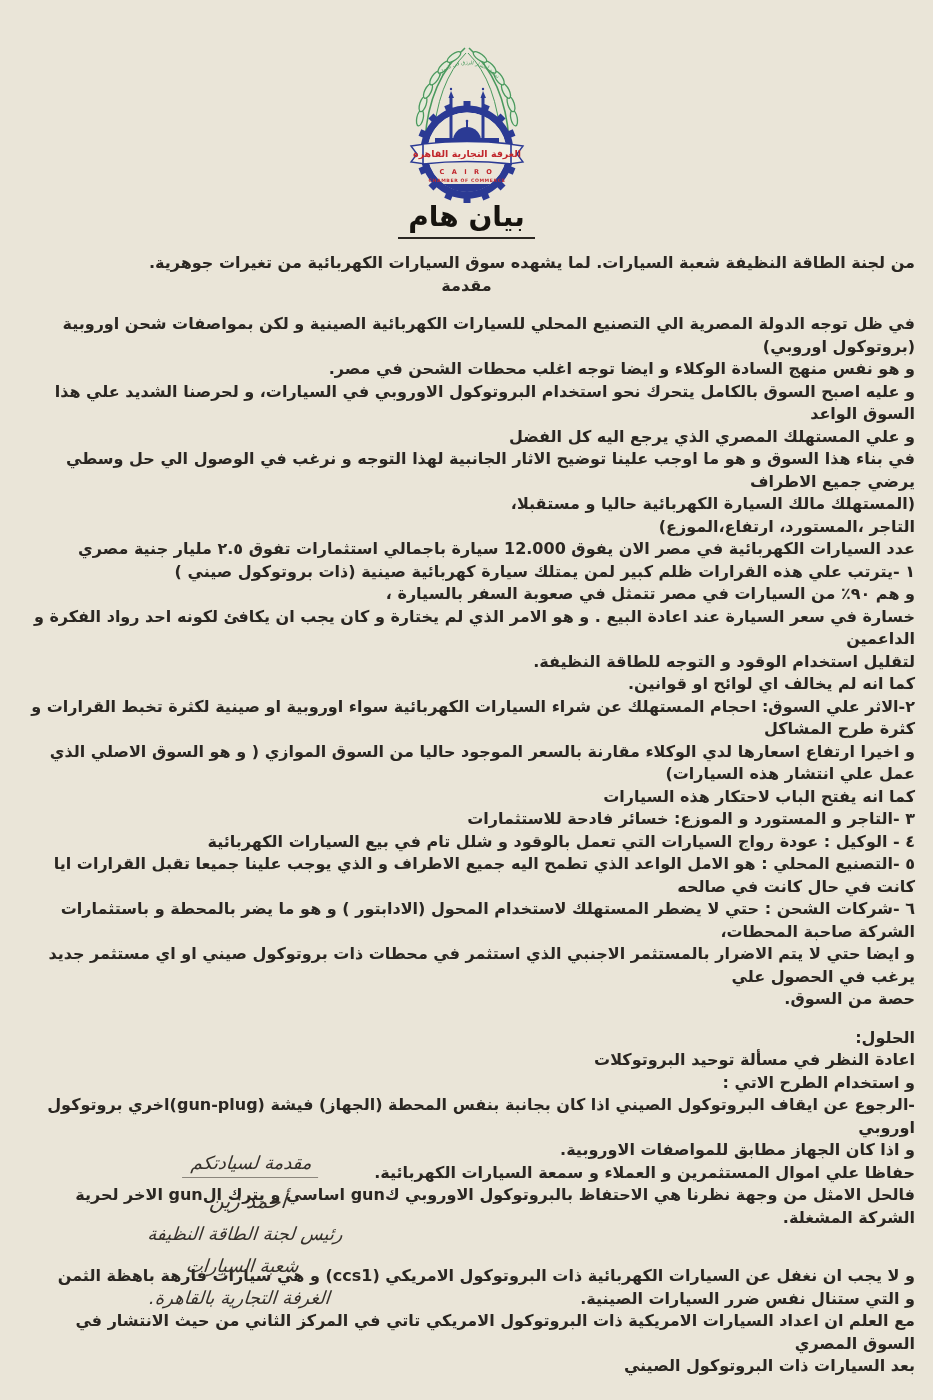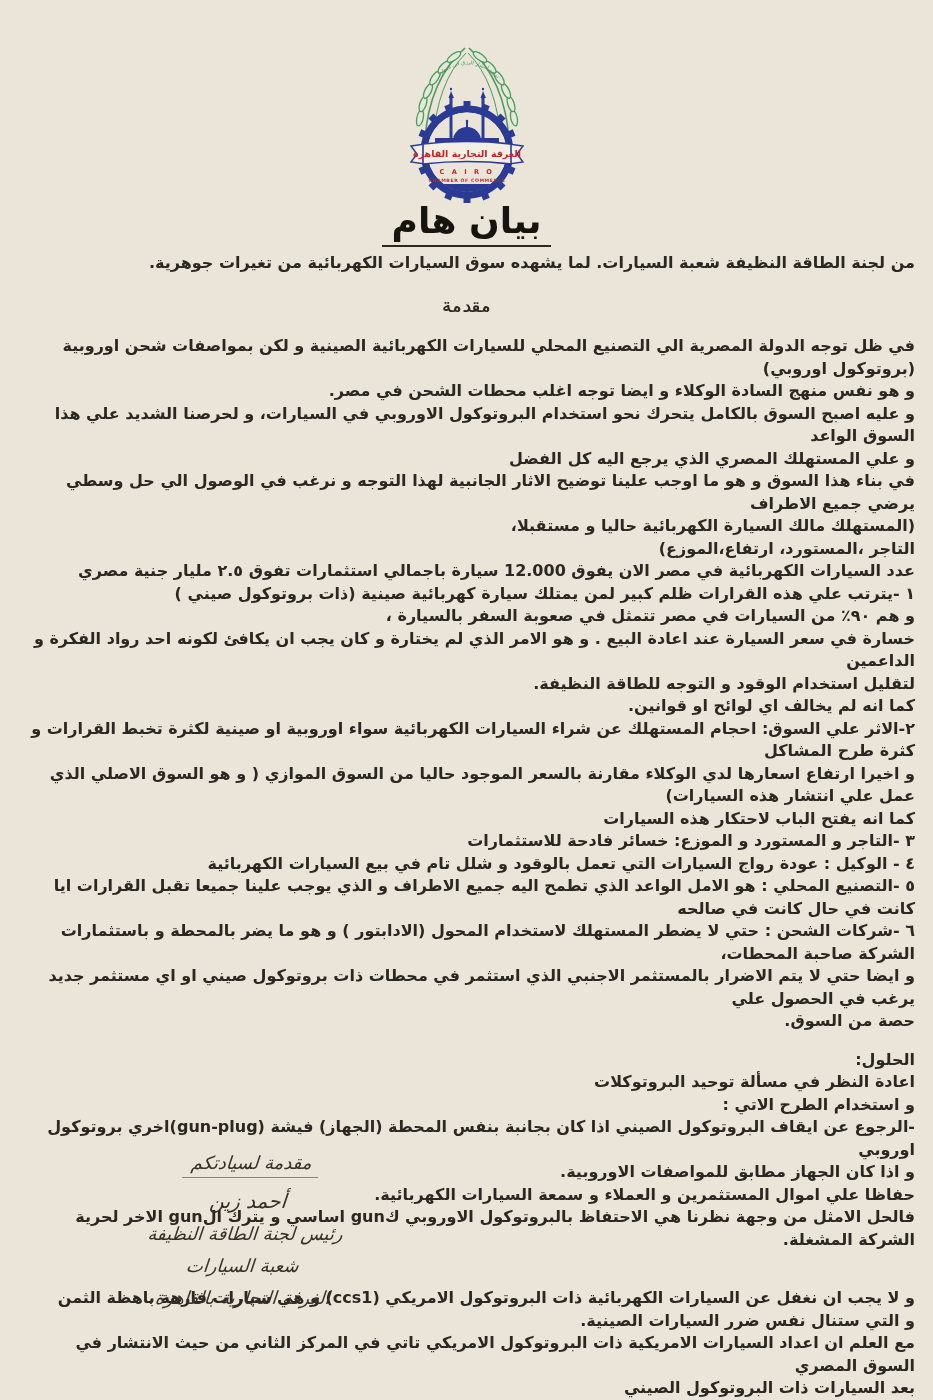--- a/index.html
+++ b/index.html
@@ -16,21 +16,21 @@
     position:absolute;top:40px;left:50%;
     transform:translateX(-50%);
   }
   
   .title-wrap{
     position:absolute;top:200px;left:0;right:0;
     text-align:center;
   }
   .title-text{
     display:inline-block;
-    font-size:36px;font-weight:bold;
+    font-size:28px;font-weight:bold;
     color:#17140f;
     border-bottom:2px solid #2b2722;
     padding:0 10px 4px 10px;
     direction:rtl;
   }
   
   .doc-body{
     position:absolute;top:252px;right:18px;left:18px;
     direction:rtl;text-align:right;
     font-size:16px;font-weight:bold;
@@ -144,21 +144,21 @@
       <text x="80" y="141.5" text-anchor="middle" font-size="4.6" font-weight="bold" fill="#C1272D" letter-spacing="0.6">CHAMBER OF COMMERCE</text>
     </svg>
   </div>
 
   <div class="title-wrap">
     <span class="title-text">بيان هام</span>
   </div>
 
   <div class="doc-body">
       <div class="line">من لجنة الطاقة النظيفة شعبة السيارات. لما يشهده سوق السيارات الكهربائية من تغيرات جوهرية.</div>
-      <div class="line heading" style="margin-top: 22px; font-family: Liberation Mono, monospace;">مقدمة</div>
+      <div class="line heading" style="">مقدمة</div>
       <div class="line" style="margin-top: 16px;">في ظل توجه الدولة المصرية الي التصنيع المحلي للسيارات الكهربائية الصينية و لكن بمواصفات شحن اوروبية (بروتوكول اوروبي)</div>
       <div class="line">و هو نفس منهج السادة الوكلاء و ايضا توجه اغلب محطات الشحن في مصر.</div>
       <div class="line">و عليه اصبح السوق بالكامل يتحرك نحو استخدام البروتوكول الاوروبي في السيارات، و لحرصنا الشديد علي هذا السوق الواعد</div>
       <div class="line">و علي المستهلك المصري الذي يرجع اليه كل الفضل</div>
       <div class="line">في بناء هذا السوق و هو ما اوجب علينا توضيح الاثار الجانبية لهذا التوجه و نرغب في الوصول الي حل وسطي يرضي جميع الاطراف</div>
       <div class="line">(المستهلك مالك السيارة الكهربائية حاليا و مستقبلا،</div>
       <div class="line">التاجر ،المستورد، ارتفاع،الموزع)</div>
       <div class="line">عدد السيارات الكهربائية في مصر الان يفوق 12.000 سيارة باجمالي استثمارات تفوق ٢.٥ مليار جنية مصري</div>
       <div class="line">١ -يترتب علي هذه القرارات ظلم كبير لمن يمتلك سيارة كهربائية صينية (ذات بروتوكول صيني )</div>
       <div class="line">و هم ٩٠٪ من السيارات في مصر تتمثل في صعوبة السفر بالسيارة ،</div>

